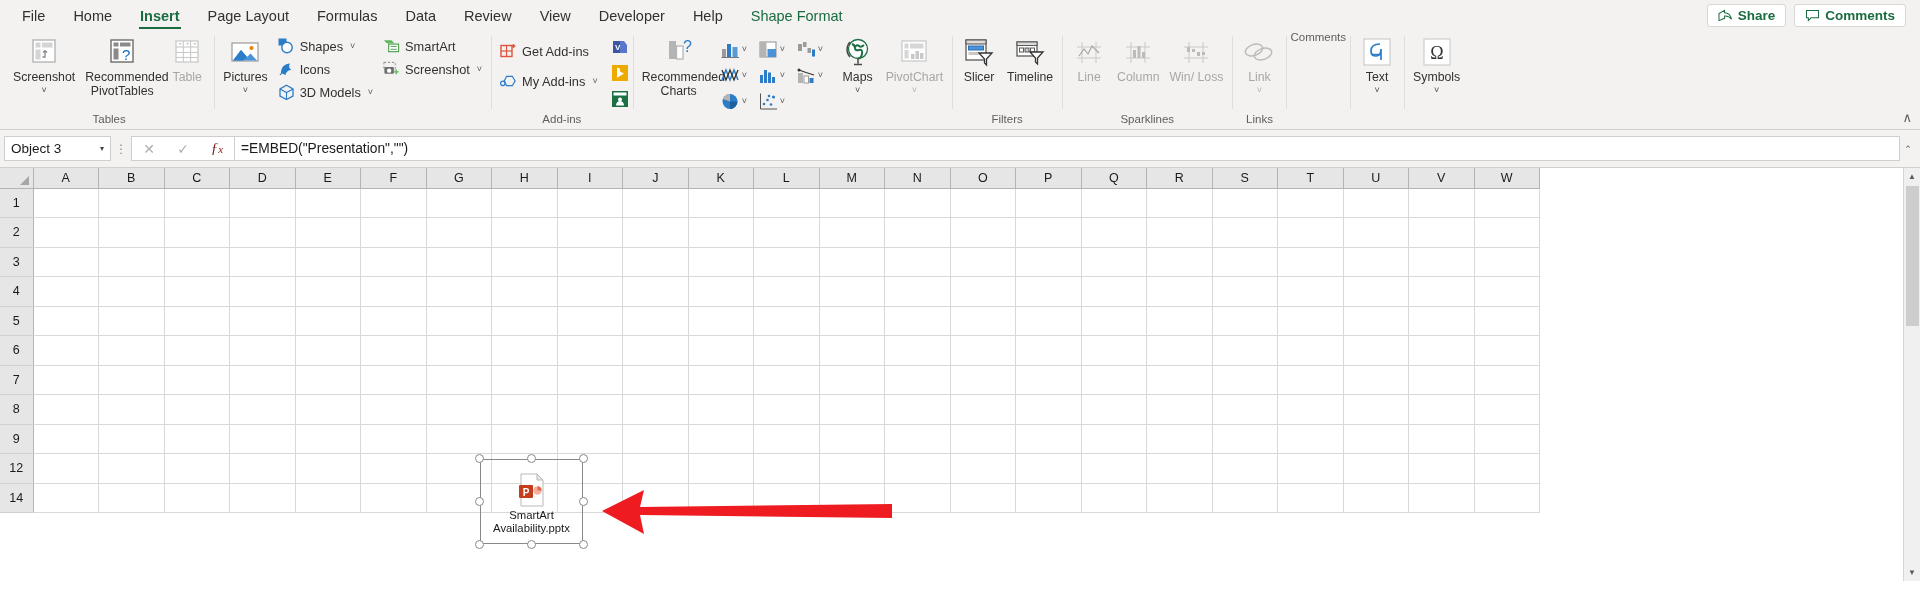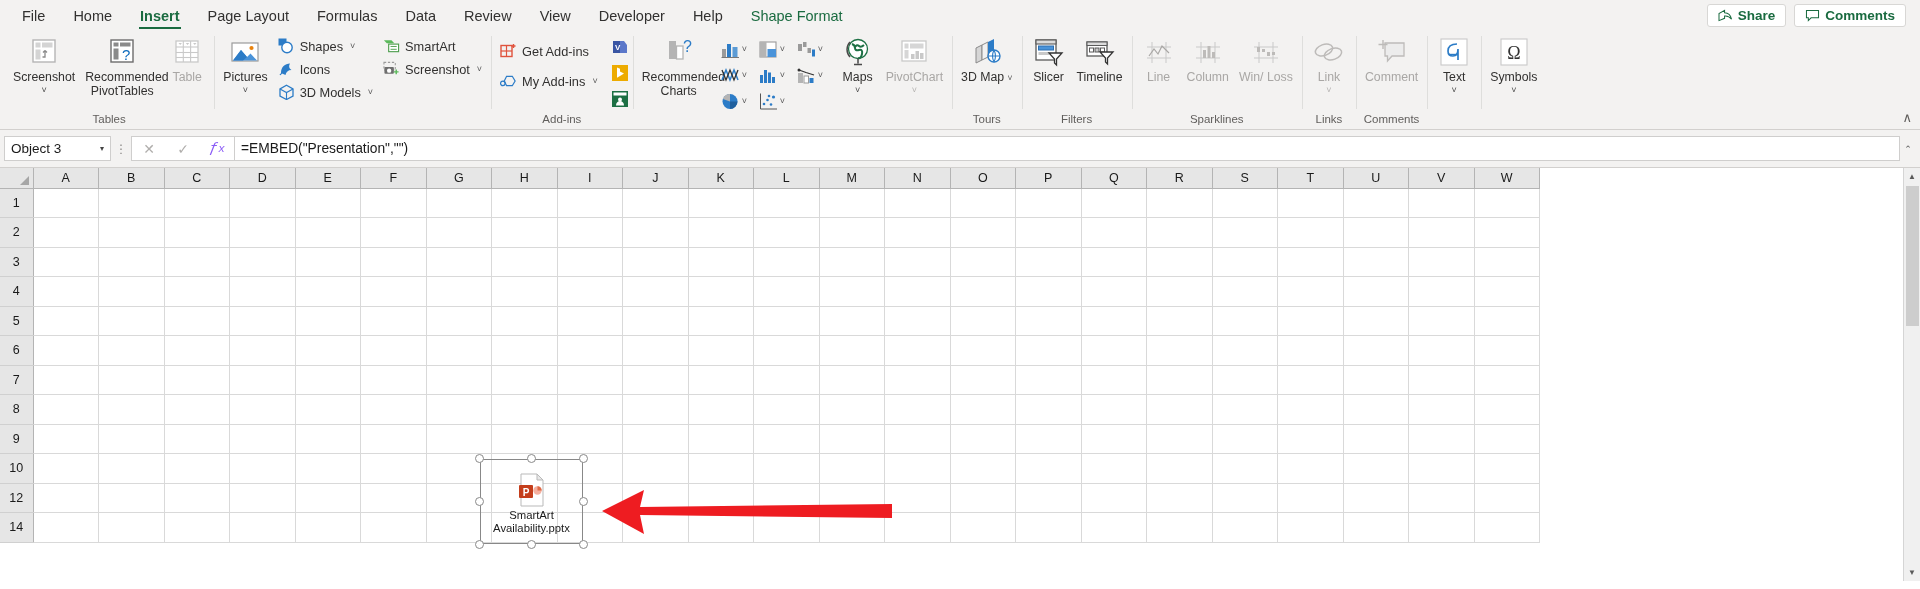--- a/index.html
+++ b/index.html
@@ -168,21 +168,21 @@
     width: 107px; height: 25px;
     background: #fff; border: 1px solid #cfcecd;
     display: flex; align-items: center;
     padding: 0 6px;
     font-size: 13.5px; color: #1a1a1a;
   }
   .namebox .nb-caret { margin-left: auto; font-size: 8px; color: #444; }
   .fb-dots { width: 20px; text-align: center; color: #8a8886; font-size: 12px; letter-spacing: 0; }
   .fb-icons { display: flex; align-items: center; height: 25px; background:#fff; border:1px solid #cfcecd; border-right:none; }
   .fb-ico { width: 34px; text-align: center; font-size: 14px; color: #b0aeac; cursor: pointer; }
-  .fb-ico.fx { font-style: italic; font-family: Liberation Mono, monospace; color: #8b5cf6; font-size: 15px; }
+  .fb-ico.fx { font-style: italic; font-family: Liberation Serif, serif; color: #7f1d1d; font-size: 15px; }
   .fb-input {
     flex: 1; height: 25px;
     background: #fff; border: 1px solid #cfcecd;
     display: flex; align-items: center;
     padding: 0 6px;
     font-size: 13.8px; color: #1a1a1a;
   }
   .fb-expand { width: 16px; text-align:center; font-size: 9px; color: #555; cursor:pointer; }
 
   
@@ -595,40 +595,20 @@
             <rect x="17.5" y="14" width="3.5" height="8" fill="#c9c9c9"></rect>
             <rect x="22" y="16" width="3.5" height="6" fill="#c9c9c9"></rect>
           </svg>
         </div>
         <div class="lbl">PivotChart</div>
         <div class="caret dis">˅</div>
       </div>
     </div>
   </div>
 
-  <div class="group">
-    <div class="group-body">
-      <div class="bigbtn">
-        <div class="ic">
-          <svg width="34" height="32" viewBox="0 0 34 32">
-            <path d="M6 12 L12 9 V24 L6 27 Z" fill="#d6d6d6" stroke="#8a8a8a" stroke-width="1"></path>
-            <path d="M12 9 L18 6 V21 L12 24 Z" fill="#f2f2f2" stroke="#8a8a8a" stroke-width="1"></path>
-            <path d="M18 6 L24 3 V18 L18 21 Z" fill="#2c7cc7"></path>
-            <circle cx="24" cy="20" r="6" fill="#fff" stroke="#2c7cc7" stroke-width="1.4"></circle>
-            <path d="M18 20 h12 M24 14 q3 6 0 12 M24 14 q-3 6 0 12" fill="none" stroke="#2c7cc7" stroke-width="1.1"></path>
-          </svg>
-        </div>
-        <div class="lbl">
-          <span>3D Map</span>
-          <span class="ribbon-caret-small">˅</span>
-        </div>
-      </div>
-    </div>
-    <div class="group-label">Tours</div>
-  </div>
 
   <div class="group">
     <div class="group-body">
       <div class="bigbtn">
         <div class="ic">
           <svg width="32" height="30" viewBox="0 0 32 30">
             <rect x="3" y="3" width="20" height="20" fill="#fff" stroke="#5a5a5a" stroke-width="1.3"></rect>
             <rect x="3" y="3" width="20" height="4" fill="#dcdcdc" stroke="#5a5a5a" stroke-width="1.1"></rect>
             <rect x="5.5" y="9" width="15" height="4" fill="#4a93d9" stroke="#2c6fb0" stroke-width="1"></rect>
             <rect x="5.5" y="15" width="11" height="3" fill="#c9c9c9"></rect>
@@ -711,31 +691,20 @@
           </svg>
         </div>
         <div class="lbl">Link</div>
         <div class="caret dis">˅</div>
       </div>
     </div>
     <div class="group-label">Links</div>
   </div>
 
   <div class="group">
-    <div class="group-body">
-      <div class="bigbtn dis">
-        <div class="ic">
-          <svg width="32" height="30" viewBox="0 0 32 30">
-            <path d="M9 6 H28 V19 H16 L11.5 24 V19 H9 Z" fill="#ececec" stroke="#bdbbb9" stroke-width="1.3"></path>
-            <path d="M7 3 v9 M2.5 7.5 h9" stroke="#bdbbb9" stroke-width="1.4"></path>
-          </svg>
-        </div>
-        <div class="lbl">Comment</div>
-      </div>
-    </div>
     <div class="group-label">Comments</div>
   </div>
 
   <div class="group">
     <div class="group-body">
       <div class="bigbtn">
         <div class="ic">
           <svg width="32" height="30" viewBox="0 0 32 30">
             <rect x="3" y="2" width="26" height="26" fill="#fff" stroke="#c9c9c9" stroke-width="1.1"></rect>
             <path d="M19 7 Q10 7 10 14 Q10 19 15 19 Q20 19 20 12 L20 23" fill="none" stroke="#2c7cc7" stroke-width="1.7"></path>
@@ -1043,46 +1012,20 @@
             <td class="cell" style="width: 65.5px;"></td>
             <td class="cell" style="width: 65.5px;"></td>
             <td class="cell" style="width: 65.5px;"></td>
             <td class="cell" style="width: 65.5px;"></td>
             <td class="cell" style="width: 65.5px;"></td>
             <td class="cell" style="width: 65.5px;"></td>
             <td class="cell" style="width: 65.5px;"></td>
             <td class="cell" style="width: 65.5px;"></td>
           </tr>
           <tr>
-            <td class="rowh">10</td>
-            <td class="cell" style="width: 65.5px;"></td>
-            <td class="cell" style="width: 65.5px;"></td>
-            <td class="cell" style="width: 65.5px;"></td>
-            <td class="cell" style="width: 65.5px;"></td>
-            <td class="cell" style="width: 65.5px;"></td>
-            <td class="cell" style="width: 65.5px;"></td>
-            <td class="cell" style="width: 65.5px;"></td>
-            <td class="cell" style="width: 65.5px;"></td>
-            <td class="cell" style="width: 65.5px;"></td>
-            <td class="cell" style="width: 65.5px;"></td>
-            <td class="cell" style="width: 65.5px;"></td>
-            <td class="cell" style="width: 65.5px;"></td>
-            <td class="cell" style="width: 65.5px;"></td>
-            <td class="cell" style="width: 65.5px;"></td>
-            <td class="cell" style="width: 65.5px;"></td>
-            <td class="cell" style="width: 65.5px;"></td>
-            <td class="cell" style="width: 65.5px;"></td>
-            <td class="cell" style="width: 65.5px;"></td>
-            <td class="cell" style="width: 65.5px;"></td>
-            <td class="cell" style="width: 65.5px;"></td>
-            <td class="cell" style="width: 65.5px;"></td>
-            <td class="cell" style="width: 65.5px;"></td>
-            <td class="cell" style="width: 65.5px;"></td>
-          </tr>
-          <tr>
             <td class="rowh">12</td>
             <td class="cell" style="width: 65.5px;"></td>
             <td class="cell" style="width: 65.5px;"></td>
             <td class="cell" style="width: 65.5px;"></td>
             <td class="cell" style="width: 65.5px;"></td>
             <td class="cell" style="width: 65.5px;"></td>
             <td class="cell" style="width: 65.5px;"></td>
             <td class="cell" style="width: 65.5px;"></td>
             <td class="cell" style="width: 65.5px;"></td>
             <td class="cell" style="width: 65.5px;"></td>

